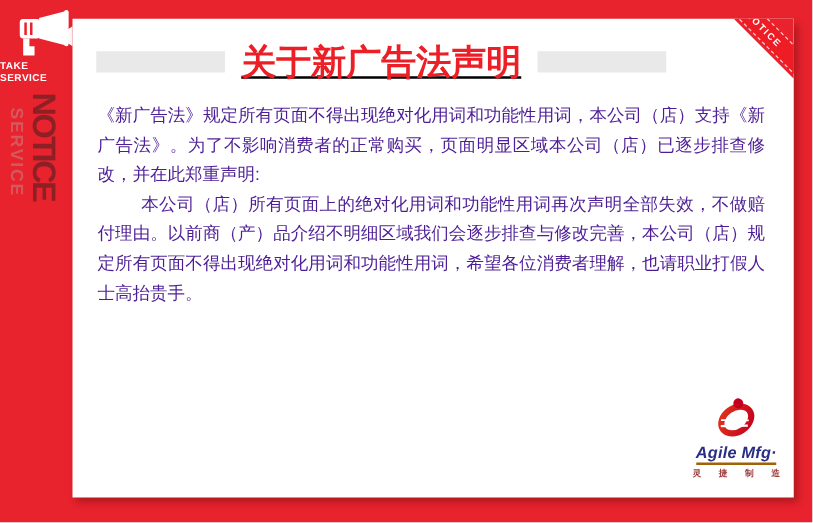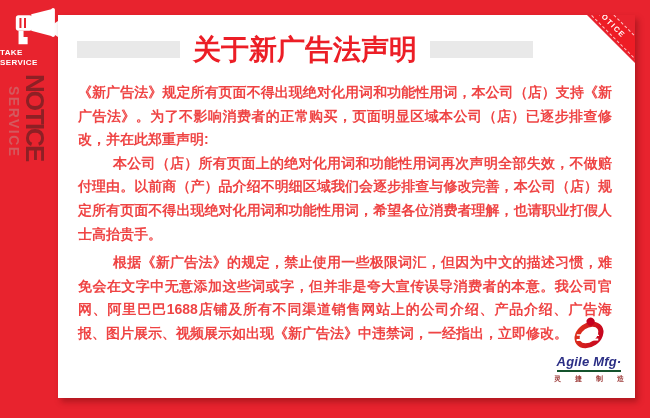--- a/index.html
+++ b/index.html
@@ -28,31 +28,31 @@
     border-bottom:8px solid transparent;
   }
   
   .card{
     position:absolute;left:58px;top:15px;width:577px;height:383px;
     background:#ffffff;
     box-shadow:3px 4px 6px rgba(110,10,16,.45);
   }
   .title-row{
     display:flex;align-items:center;
-    margin:18px 102px 0 19px;gap:13px;
+    margin:18px 102px 0 19px;gap:13px;text-decoration:underline;
   }
   .title-bar{flex:1;height:17px;background:#e9e9e9;}
   .title{
     font-size:28px;font-weight:bold;color:#ec1e26;
     white-space:nowrap;line-height:33px;
   }
   .body-text{
     margin:15px 23px 0 20px;
-    font-size:14px;line-height:23.6px;color:#ef4444;
-    font-weight:bold;text-align:justify;
+    font-size:14px;line-height:23.6px;color:#4c1d95;
+    font-weight:normal;text-align:justify;
   }
   .body-text p{margin:0;}
   .body-text p.indent{text-indent:35px;}
   .body-text p.para3{margin-top:5px;}
   
   .corner{
     position:absolute;top:0;right:0;width:48px;height:48px;overflow:hidden;
   }
   .corner-fill{
     position:absolute;top:0;right:0;width:0;height:0;
@@ -69,21 +69,21 @@
   }
   
   .logo{
     position:absolute;right:4px;bottom:14px;width:84px;
     text-align:center;
   }
   .logo-swirl{width:38px;height:36px;margin:0 auto;display:block;}
   .logo-name{
     display:inline-block;
     font-size:13px;font-weight:bold;font-style:italic;
-    color:#2b2e85;border-bottom:2px solid #14532d;
+    color:#2b2e85;border-bottom:2px solid #a16207;
     padding-bottom:1px;letter-spacing:.2px;line-height:14px;
   }
   .logo-cn{
     margin-top:2px;font-size:7px;font-weight:bold;color:#9c3a38;
     letter-spacing:6px;padding-left:6px;
   }
 </style>
 </head>
 <body>
 
@@ -112,21 +112,20 @@
 
     <div class="title-row">
       <div class="title-bar"></div>
       <div class="title">关于新广告法声明</div>
       <div class="title-bar"></div>
     </div>
 
     <div class="body-text">
       <p>《新广告法》规定所有页面不得出现绝对化用词和功能性用词，本公司（店）支持《新广告法》。为了不影响消费者的正常购买，页面明显区域本公司（店）已逐步排查修改，并在此郑重声明:</p>
       <p class="indent">本公司（店）所有页面上的绝对化用词和功能性用词再次声明全部失效，不做赔付理由。以前商（产）品介绍不明细区域我们会逐步排查与修改完善，本公司（店）规定所有页面不得出现绝对化用词和功能性用词，希望各位消费者理解，也请职业打假人士高抬贵手。</p>
-      <p class="indent para3">根据《新广告法》的规定，禁止使用一些极限词汇，但因为中文的描述习惯，难免会在文字中无意添加这些词或字，但并非是夸大宣传误导消费者的本意。我公司官网、阿里巴巴1688店铺及所有不同渠道销售网站上的公司介绍、产品介绍、广告海报、图片展示、视频展示如出现《新广告法》中违禁词，一经指出，立即修改。</p>
     </div>
 
     <div class="corner">
       <div class="corner-fill"></div>
       <div class="ribbon-band">NOTICE</div>
     </div>
 
     <div class="logo">
       <svg class="logo-swirl" viewBox="0 0 38 36">
         <defs>

